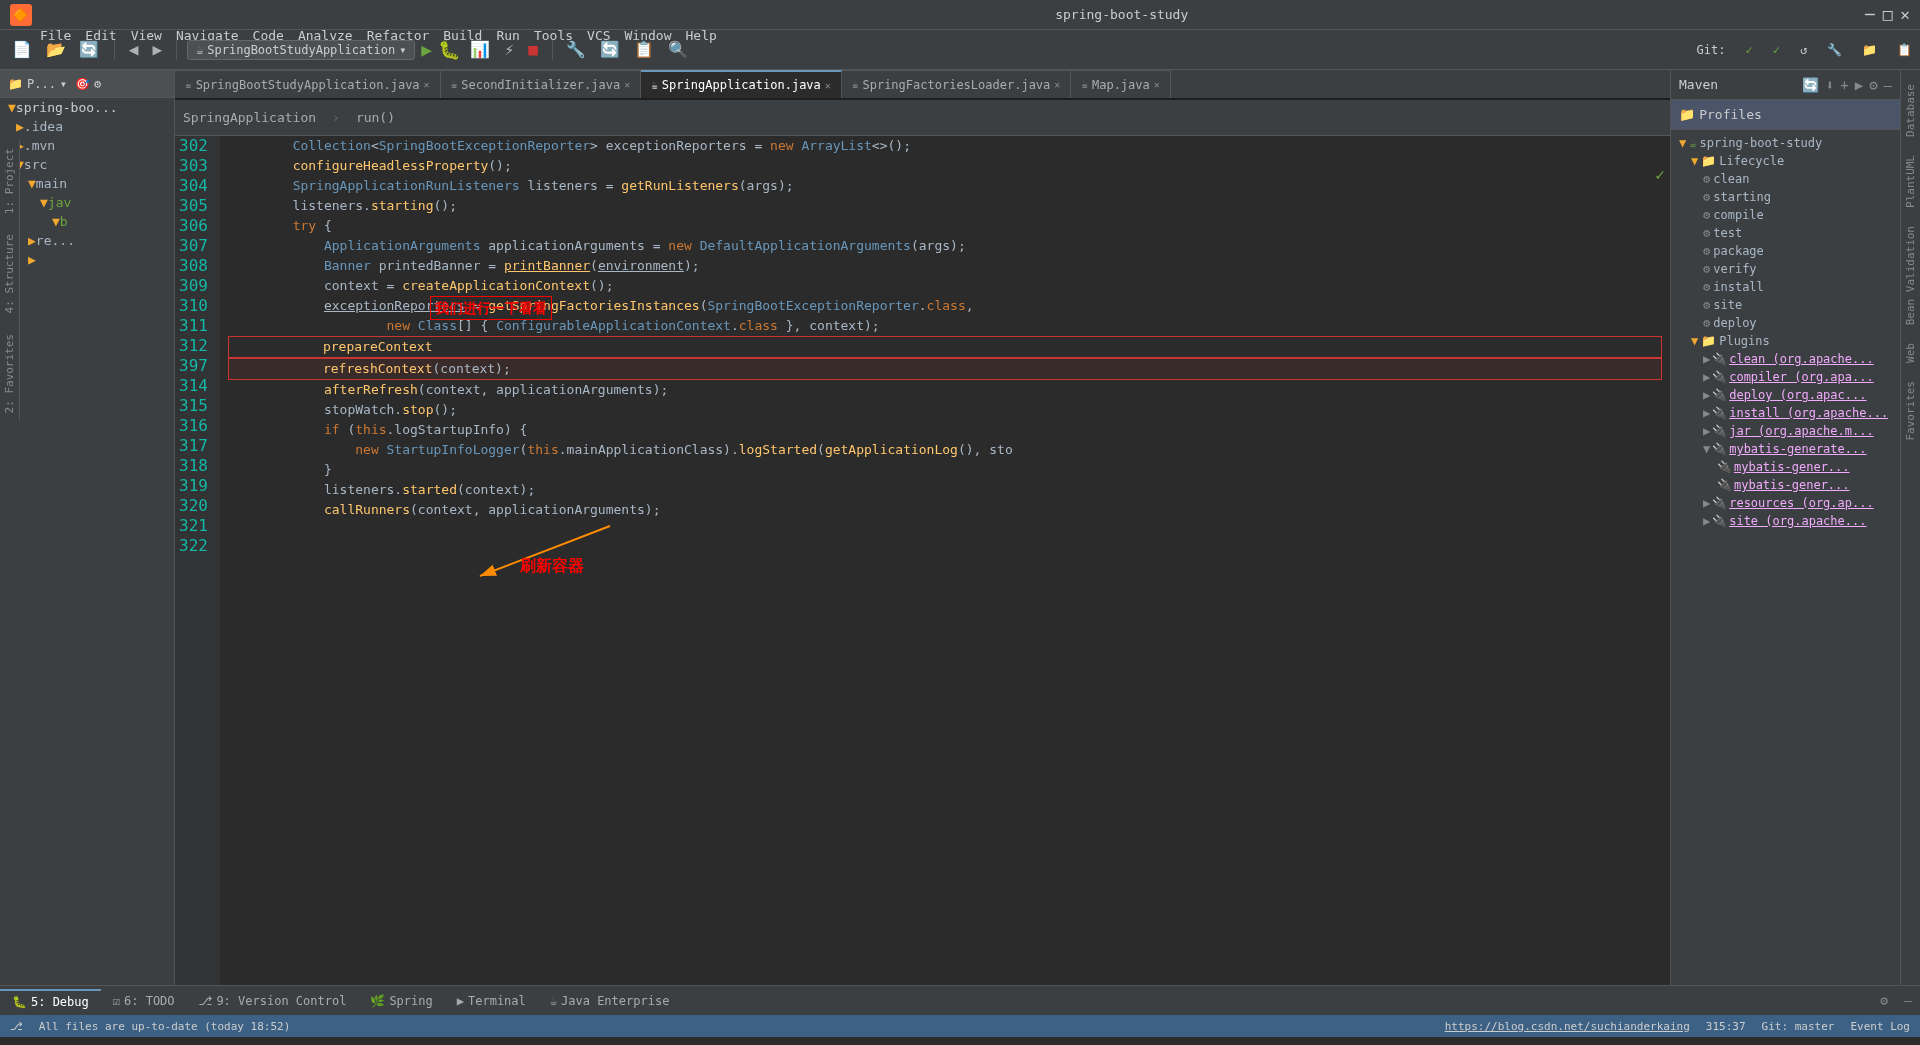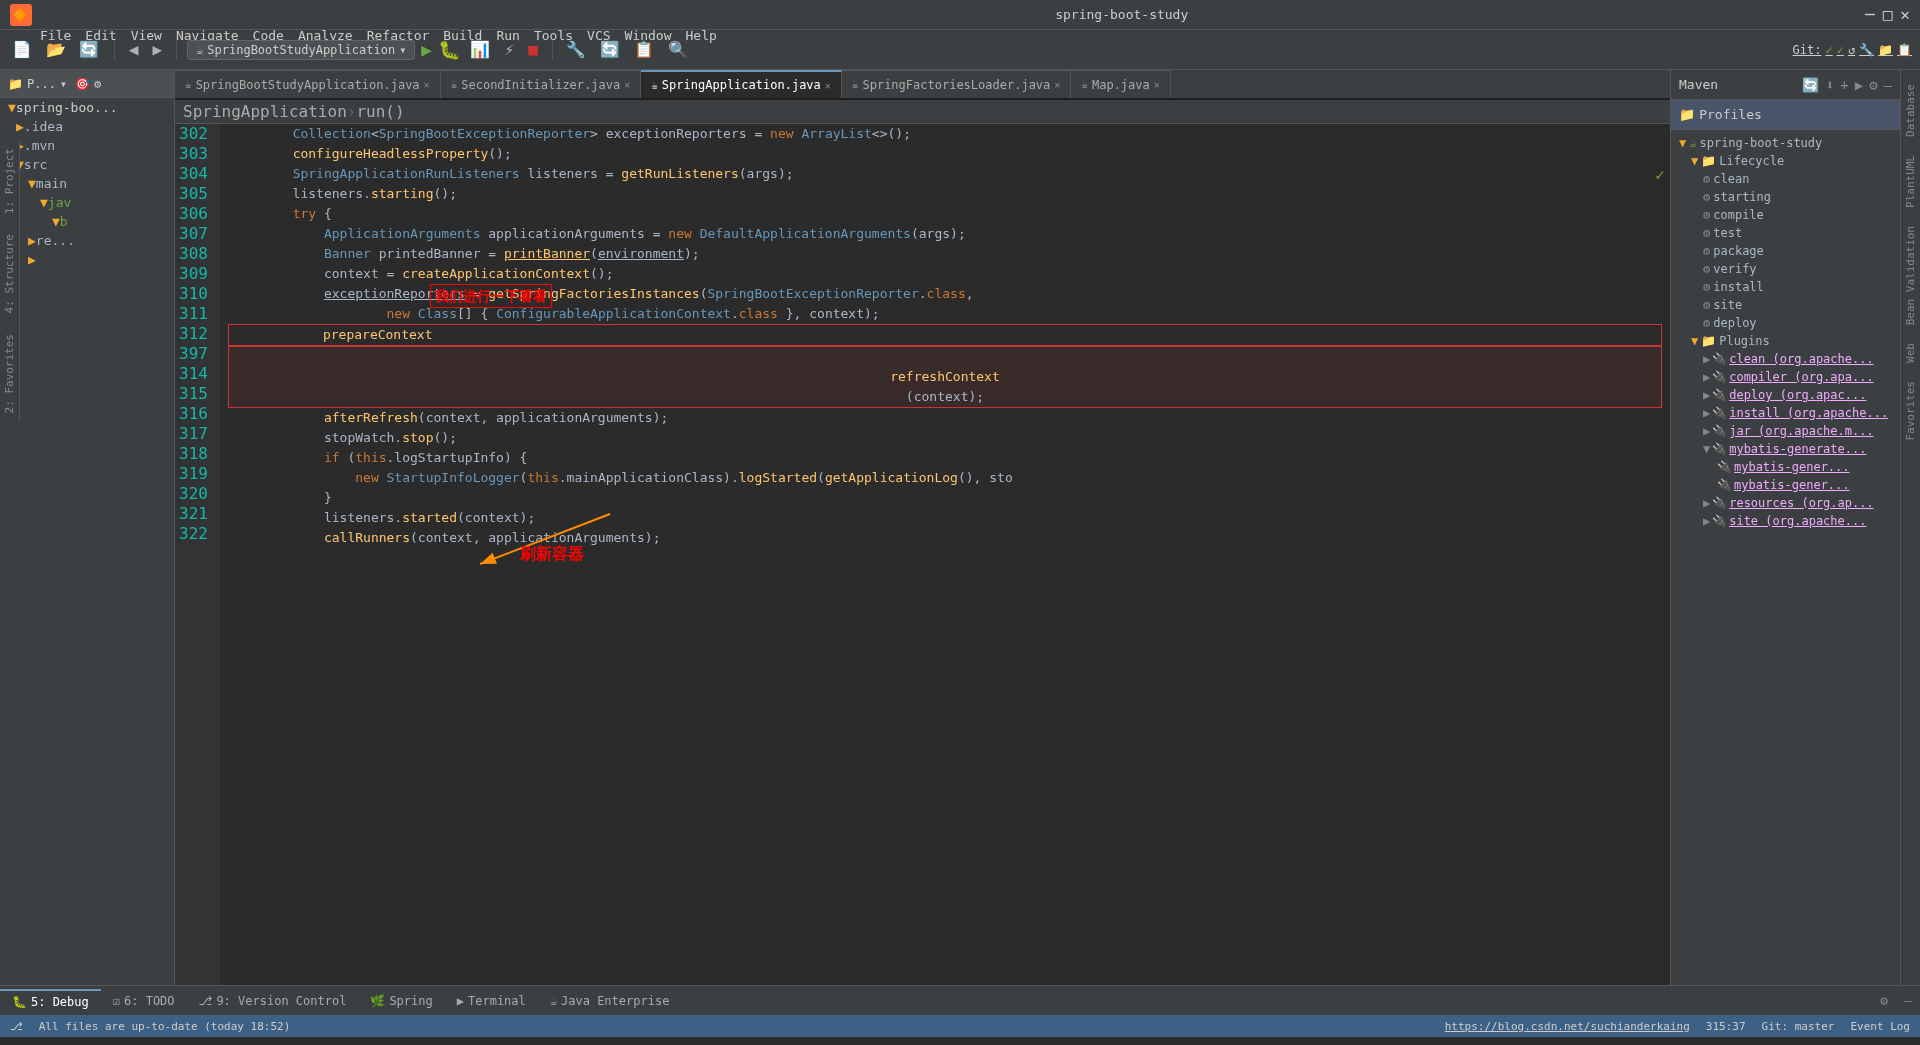--- a/index.html
+++ b/index.html
@@ -14,33 +14,33 @@
     #titlebar .win-controls { display: flex; gap: 8px; margin-left: auto; }
     #titlebar .win-controls span { color: #ccc; cursor: pointer; font-size: 16px; }
 
     
     #toolbar { height: 40px; background: #3c3f41; display: flex; align-items: center; padding: 0 8px; gap: 6px; border-bottom: 1px solid #555; }
     #toolbar .tb-btn { color: #afb1b3; cursor: pointer; font-size: 16px; padding: 2px 4px; }
     #toolbar .separator { width: 1px; height: 20px; background: #555; margin: 0 4px; }
     #toolbar .run-config { background: #4c5052; border: 1px solid #666; border-radius: 3px; padding: 2px 8px; color: #ccc; font-size: 12px; display:flex; align-items:center; gap:4px; cursor:pointer; }
     #toolbar .run-btn { color: #6da540; font-size: 18px; cursor: pointer; }
     #toolbar .debug-btn { color: #6da540; font-size: 18px; cursor: pointer; }
-    #toolbar .git-area { display:flex; align-items:center; gap:4px; color:#ccc; font-size:12px; margin-left:auto;text-decoration:underline; }
+    #toolbar .git-area { display:flex; align-items:center; gap:20px; color:#ccc; font-size:12px; margin-left:auto; }
 
     
     #main { display: flex; height: calc(1045px - 30px - 40px - 30px - 30px); }
     .tree-item { display: flex; align-items: center; padding: 2px 4px; cursor: pointer; white-space: nowrap; }
     .tree-item .indent { display: inline-block; }
     .folder-icon { color: #f0a830; }
 
     
     #editor-area { flex: 1; display: flex; flex-direction: column; background: #2b2b2b; }
 
     
-    #breadcrumb { height: 24px; background: #3c3f41; display: flex; align-items: center; padding: 0 8px; font-size: 16px; color: #aaa; border-bottom: 1px solid #555; gap: 0; }
+    #breadcrumb { height: 36px; background: #3c3f41; display: flex; align-items: center; padding: 0 8px; font-size: 13px; color: #aaa; border-bottom: 1px solid #555; gap: 16px; }
     #breadcrumb .sep { color: #666; }
 
     
     #tabs { height: 30px; background: #3c3f41; display: flex; align-items: flex-end; border-bottom: 2px solid #1e1e1e; overflow: hidden; }
     .tab { height: 28px; display: flex; align-items: center; padding: 0 10px; font-size: 12px; color: #aaa; border-right: 1px solid #555; cursor: pointer; gap: 4px; white-space: nowrap; border-top: 1px solid #555; }
     .tab.active { background: #2b2b2b; color: #fff; border-top: 2px solid #6897bb; }
     .tab .close { font-size: 10px; color: #888; cursor: pointer; }
     .tab-icon { font-size: 11px; }
 
     
@@ -318,21 +318,21 @@
         </div>
         <div class="code-line">
           <span class="var">            </span><span class="var" style="text-decoration:underline;">exceptionReporters</span><span class="var"> = </span><span class="fn">getSpringFactoriesInstances</span><span class="var">(</span><span class="type">SpringBootExceptionReporter</span><span class="var">.</span><span class="kw">class</span><span class="var">,</span>
         </div>
         <div class="code-line">
           <span class="var">                    </span><span class="kw">new</span><span class="var"> </span><span class="type">Class</span><span class="var">[] { </span><span class="type">ConfigurableApplicationContext</span><span class="var">.</span><span class="kw">class</span><span class="var"> }, context);</span>
         </div>
         <div class="code-line" style="border:1.5px solid #cc3333; margin:0 -2px;">
           <span class="var">            </span><span class="fn">prepareContext</span>
         </div>
-        <div class="code-line" style="border:1.5px solid #cc3333; margin:0 -2px; background: rgba(200,50,50,0.1); flex-direction: column;">
+        <div class="code-line" style="border:1.5px solid #cc3333; margin:0 -2px; background: rgba(200,50,50,0.1);">
           <span class="var">            </span><span class="fn">refreshContext</span><span class="var">(context);</span>
         </div>
         <div class="code-line">
           <span class="var">            </span><span class="fn">afterRefresh</span><span class="var">(context, applicationArguments);</span>
         </div>
         <div class="code-line">
           <span class="var">            stopWatch.</span><span class="fn">stop</span><span class="var">();</span>
         </div>
         <div class="code-line">
           <span class="var">            </span><span class="kw">if</span><span class="var"> (</span><span class="kw">this</span><span class="var">.logStartupInfo) {</span>

